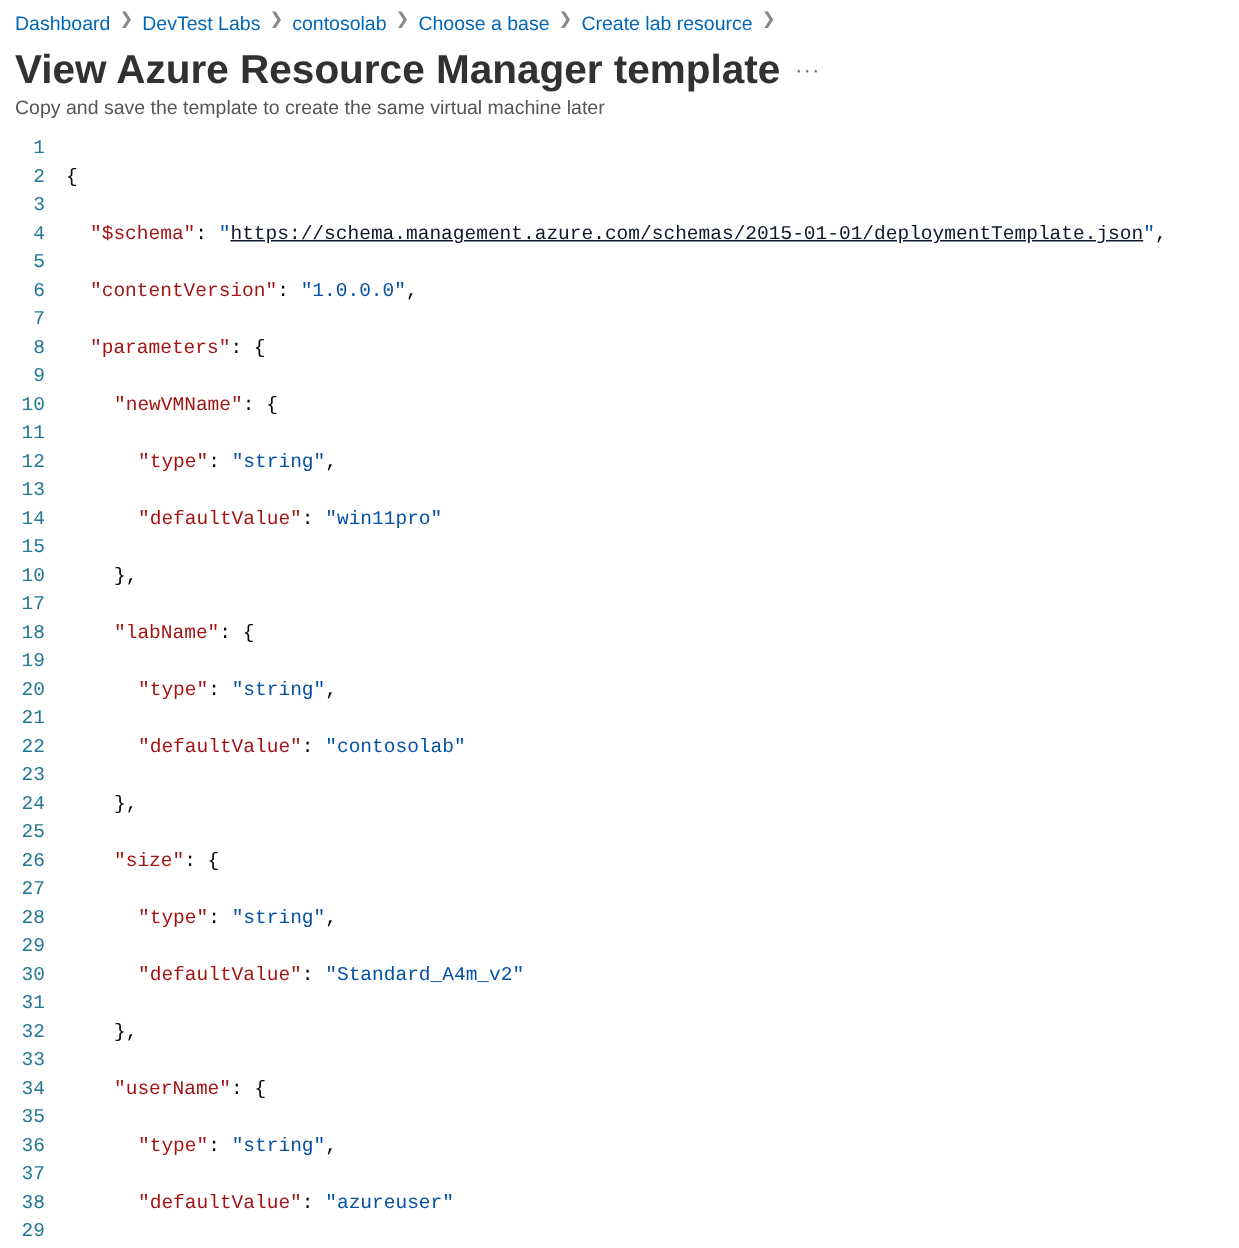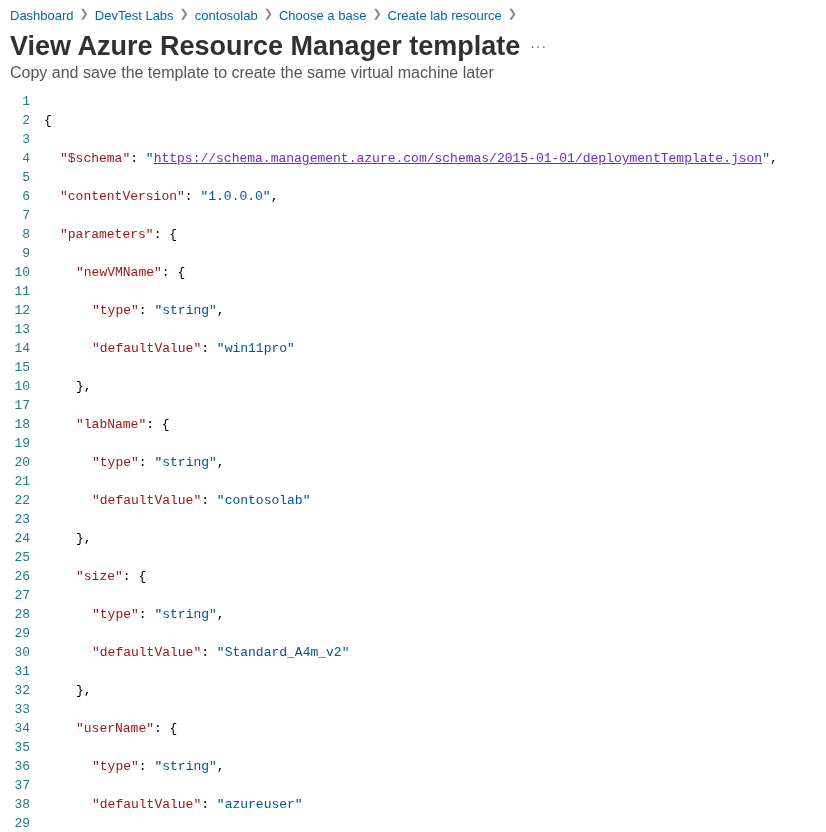--- a/index.html
+++ b/index.html
@@ -42,21 +42,21 @@
   }
   .title-ellipsis {
     color: #666;
     font-size: 14px;
     letter-spacing: 1px;
     cursor: pointer;
     padding-bottom: 2px;
   }
   .subtitle {
     padding: 2px 10px 10px 10px;
-    font-size: 16px;
+    font-size: 13px;
     color: #555;
   }
   .editor {
     font-family: Menlo, Consolas, "Courier New", monospace;
     font-size: 13px;
     line-height: 19px;
     display: flex;
   }
   .gutter {
     width: 44px;
@@ -70,21 +70,21 @@
   .code {
     flex: 1;
     white-space: pre;
     color: #000;
     overflow: hidden;
   }
   .code-line { height: 19px; }
   .key { color: #a31515; }
   .str { color: #0451a5; }
   .pun { color: #000; }
-  a.json-link { color: #6d28d9; text-decoration: underline; }
+  a.json-link { color: #0f172a; text-decoration: underline; }
   .i1 { padding-left: 0; }
   .i2 { padding-left: 16px; }
   .i3 { padding-left: 32px; }
   .i4 { padding-left: 48px; }
 </style>
 </head>
 <body>
 
 <div class="breadcrumb">
   <a>Dashboard</a>

